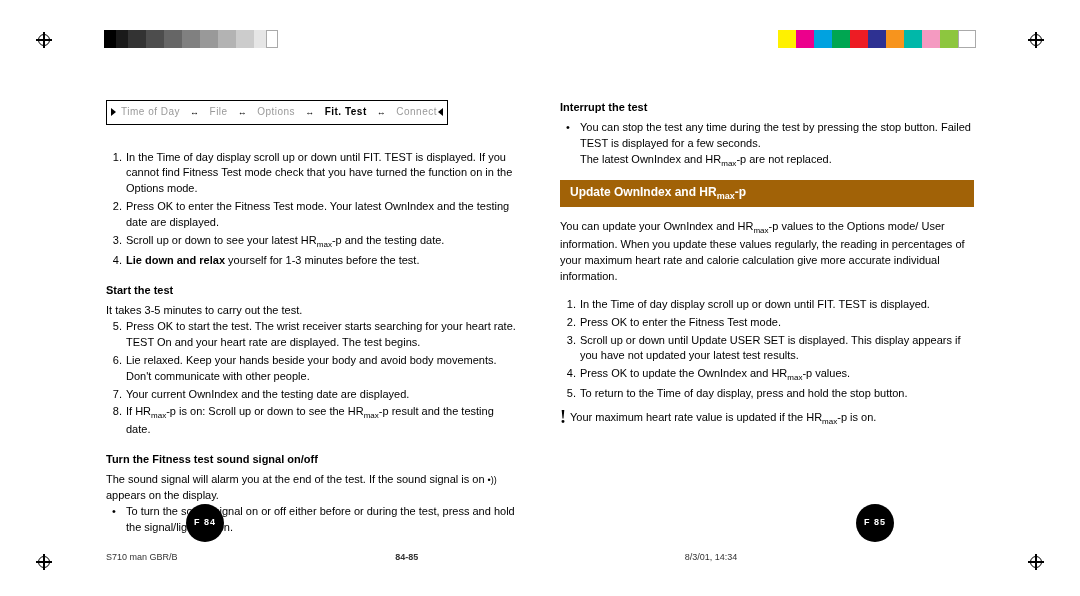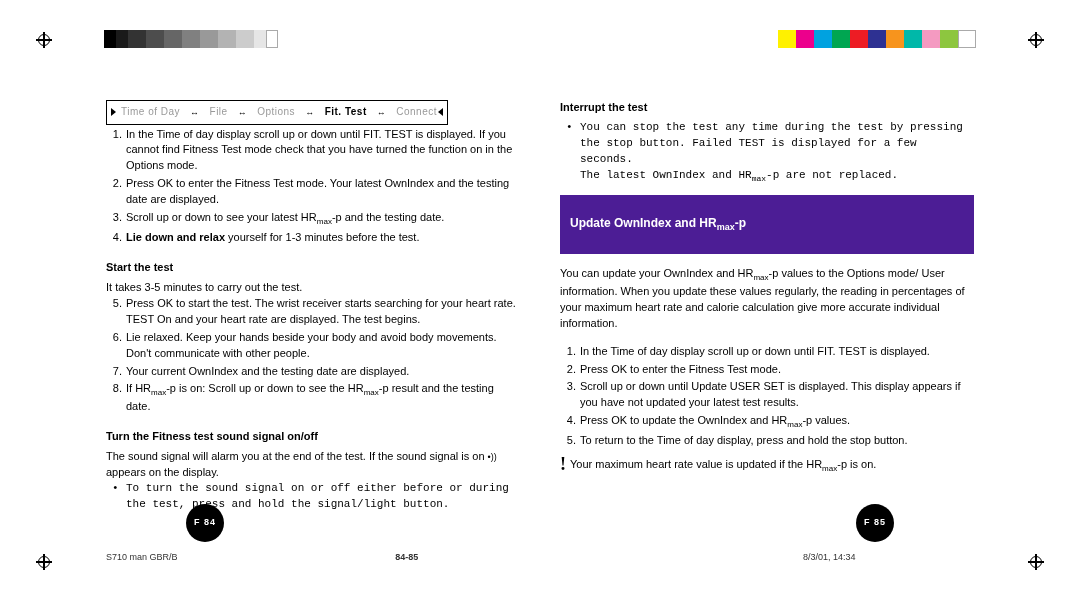--- a/index.html
+++ b/index.html
@@ -51,21 +51,21 @@
   .page { flex: 1; }
 
   .nav-box {
     border: 1px solid #000;
     padding: 4px 10px 4px 14px;
     font-size: 10px;
     letter-spacing: 0.5px;
     display: inline-flex;
     align-items: center;
     gap: 10px;
-    margin-bottom: 2px;
+    margin-bottom: 25px;
     position: relative;
   }
   .nav-box::before {
     content: "";
     position: absolute;
     left: 4px; top: 50%;
     width: 0; height: 0;
     border-top: 4px solid transparent;
     border-bottom: 4px solid transparent;
     border-left: 5px solid #000;
@@ -87,33 +87,33 @@
 
   ol { list-style: none; padding-left: 18px; }
   ol li { position: relative; margin-bottom: 2px; padding-left: 2px; }
   ol li .num {
     position: absolute;
     left: -18px;
     width: 16px;
     text-align: right;
   }
   ul.bullets { list-style: none; padding-left: 18px; }
-  ul.bullets li { position: relative; margin-bottom: 2px; padding-left: 2px; font-family: Liberation Mono, monospace; }
+  ul.bullets li { position: relative; margin-bottom: 2px; padding-left: 2px; }
   ul.bullets li::before {
     content: "•";
     position: absolute;
     left: -12px;
   }
 
   .h { font-weight: bold; margin-top: 14px; margin-bottom: 4px; font-size: 11px; }
   .section-bar {
-    background: #4c1d95;
+    background: #a16207;
     color: #fff;
     font-weight: bold;
-    padding: 20px 10px;
+    padding: 4px 10px;
     font-size: 12px;
     margin: 10px 0 12px 0;
   }
   .section-bar sub { font-size: 9px; }
   sub { vertical-align: sub; font-size: 8px; text-align: right; }
 
   .sound-icon {
     display: inline-block;
     font-size: 9px;
     vertical-align: middle;
@@ -149,21 +149,21 @@
     position: absolute;
     bottom: 32px;
     left: 106px;
     right: 106px;
     display: flex;
     font-size: 9px;
     color: #333;
   }
   .footer .f1 { flex: 1; }
   .footer .f2 { flex: 1; text-align: left; font-weight: bold; }
-  .footer .f3 { flex: 1; text-align: center; }
+  .footer .f3 { flex: 1; text-align: left; }
 </style>
 </head>
 <body>
 
 <div class="reg-mark reg-tl">
     <span class="circ"></span>
   </div>
 <div class="reg-mark reg-tr">
     <span class="circ"></span>
   </div>

